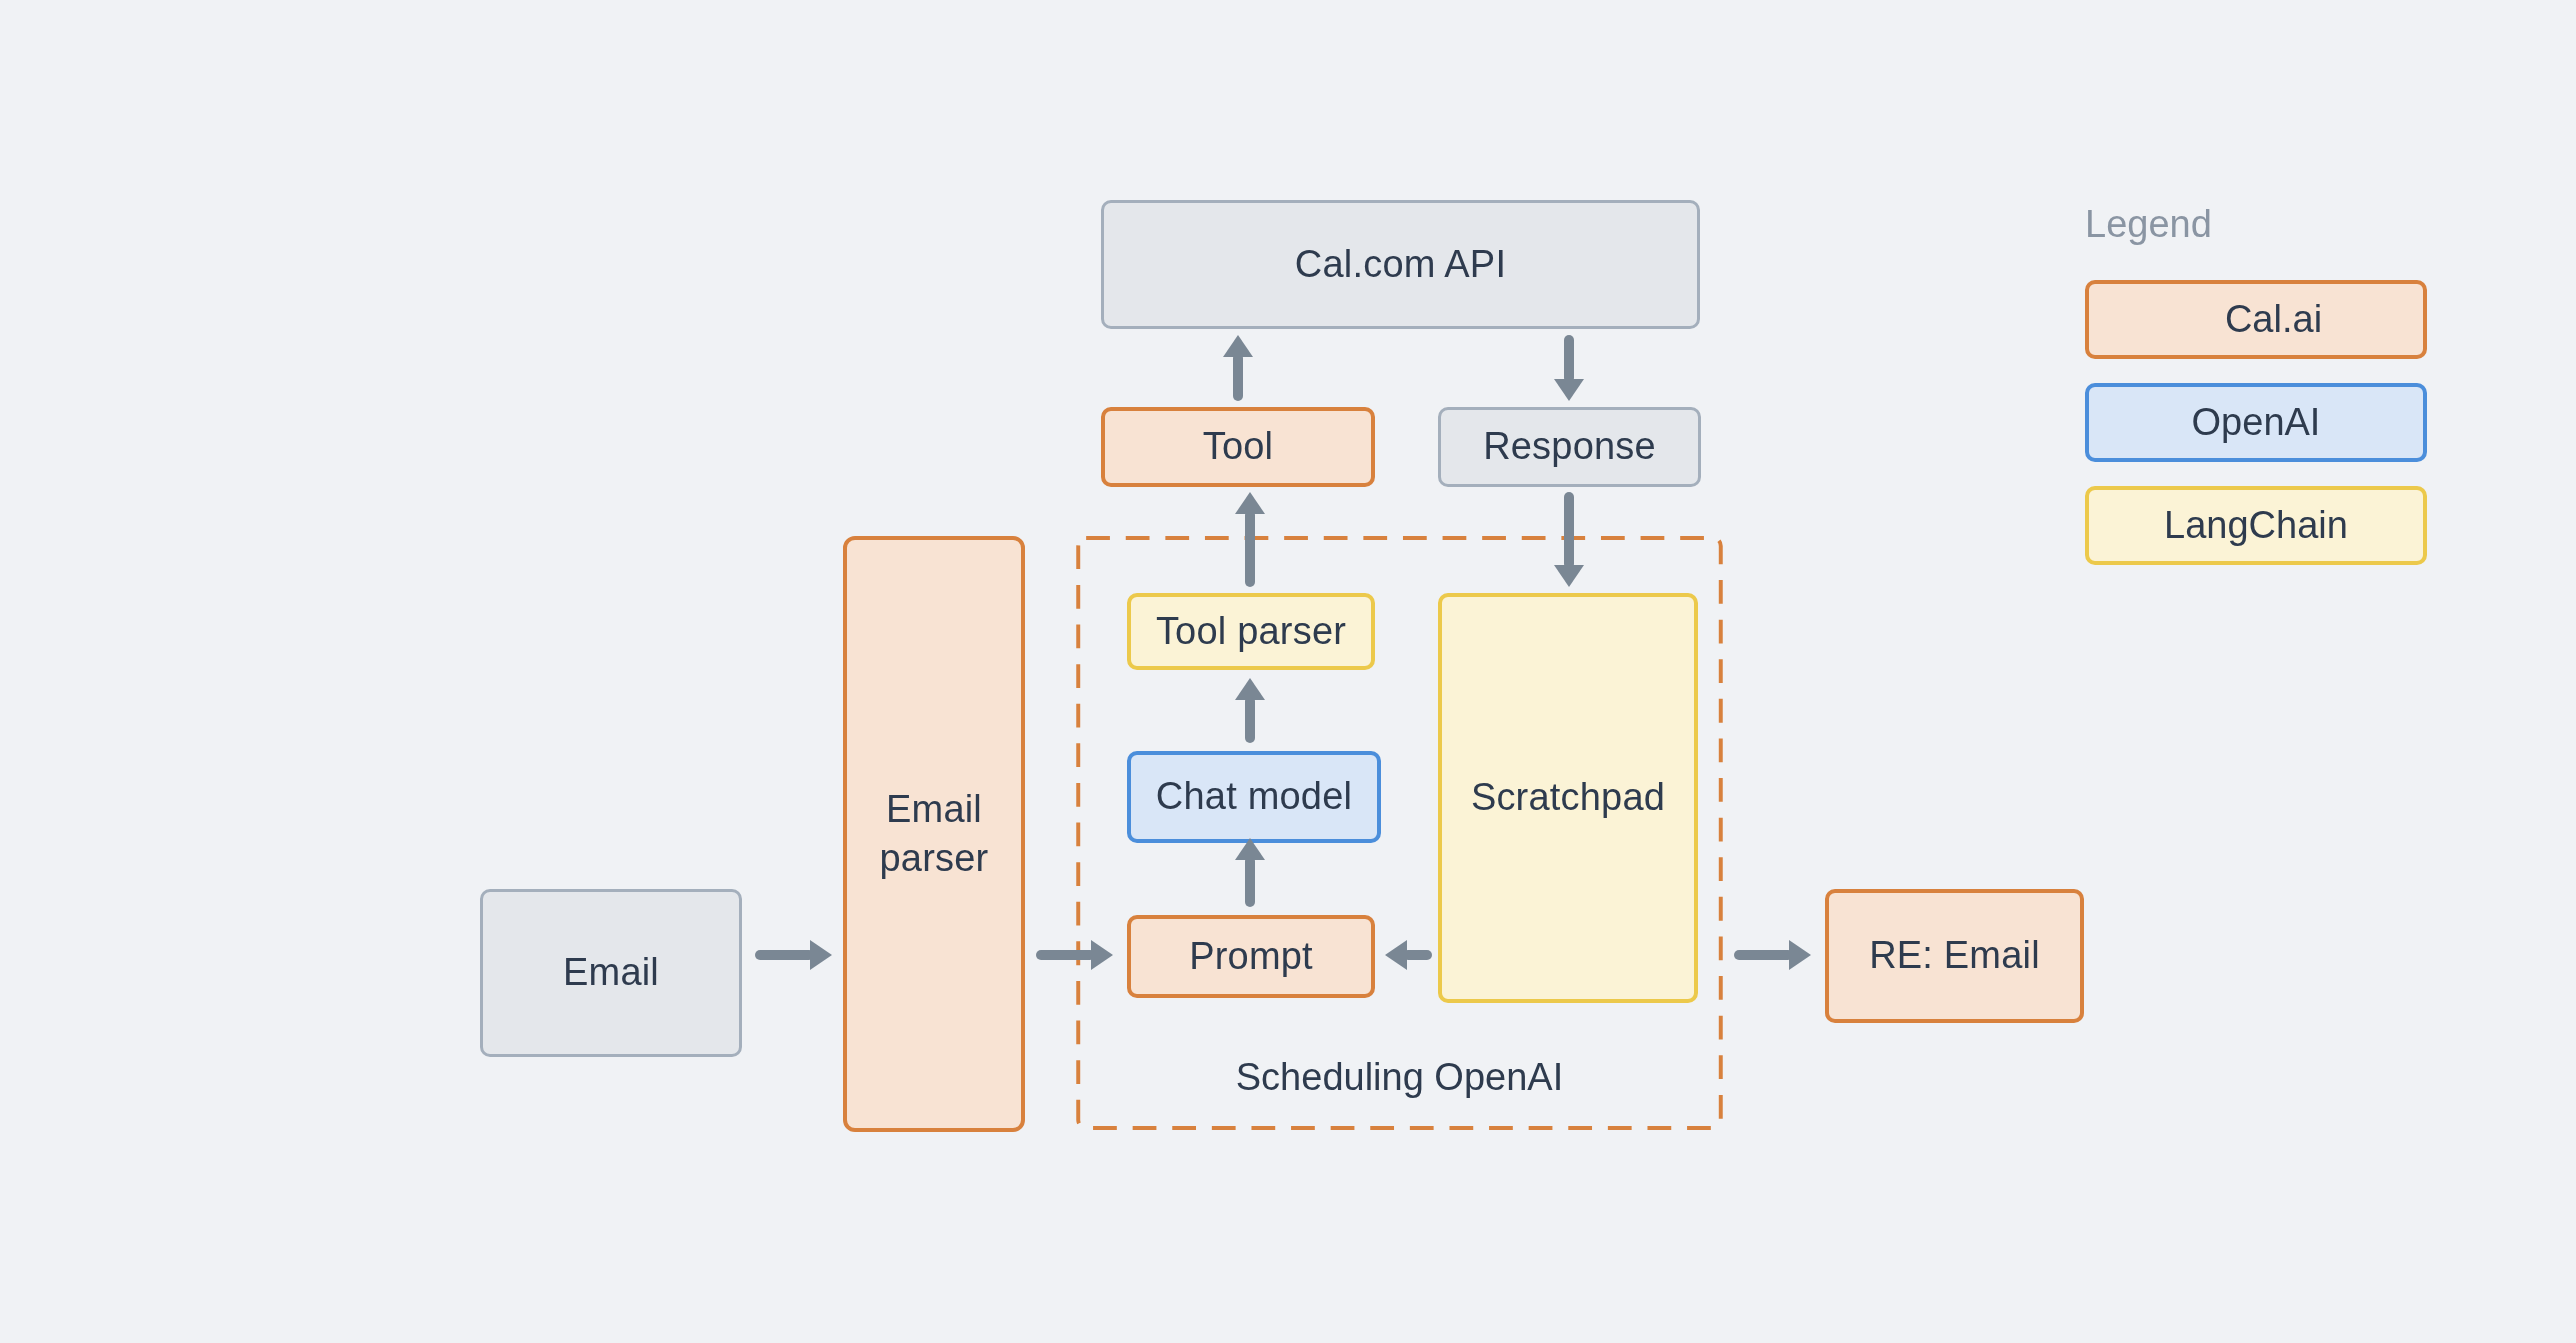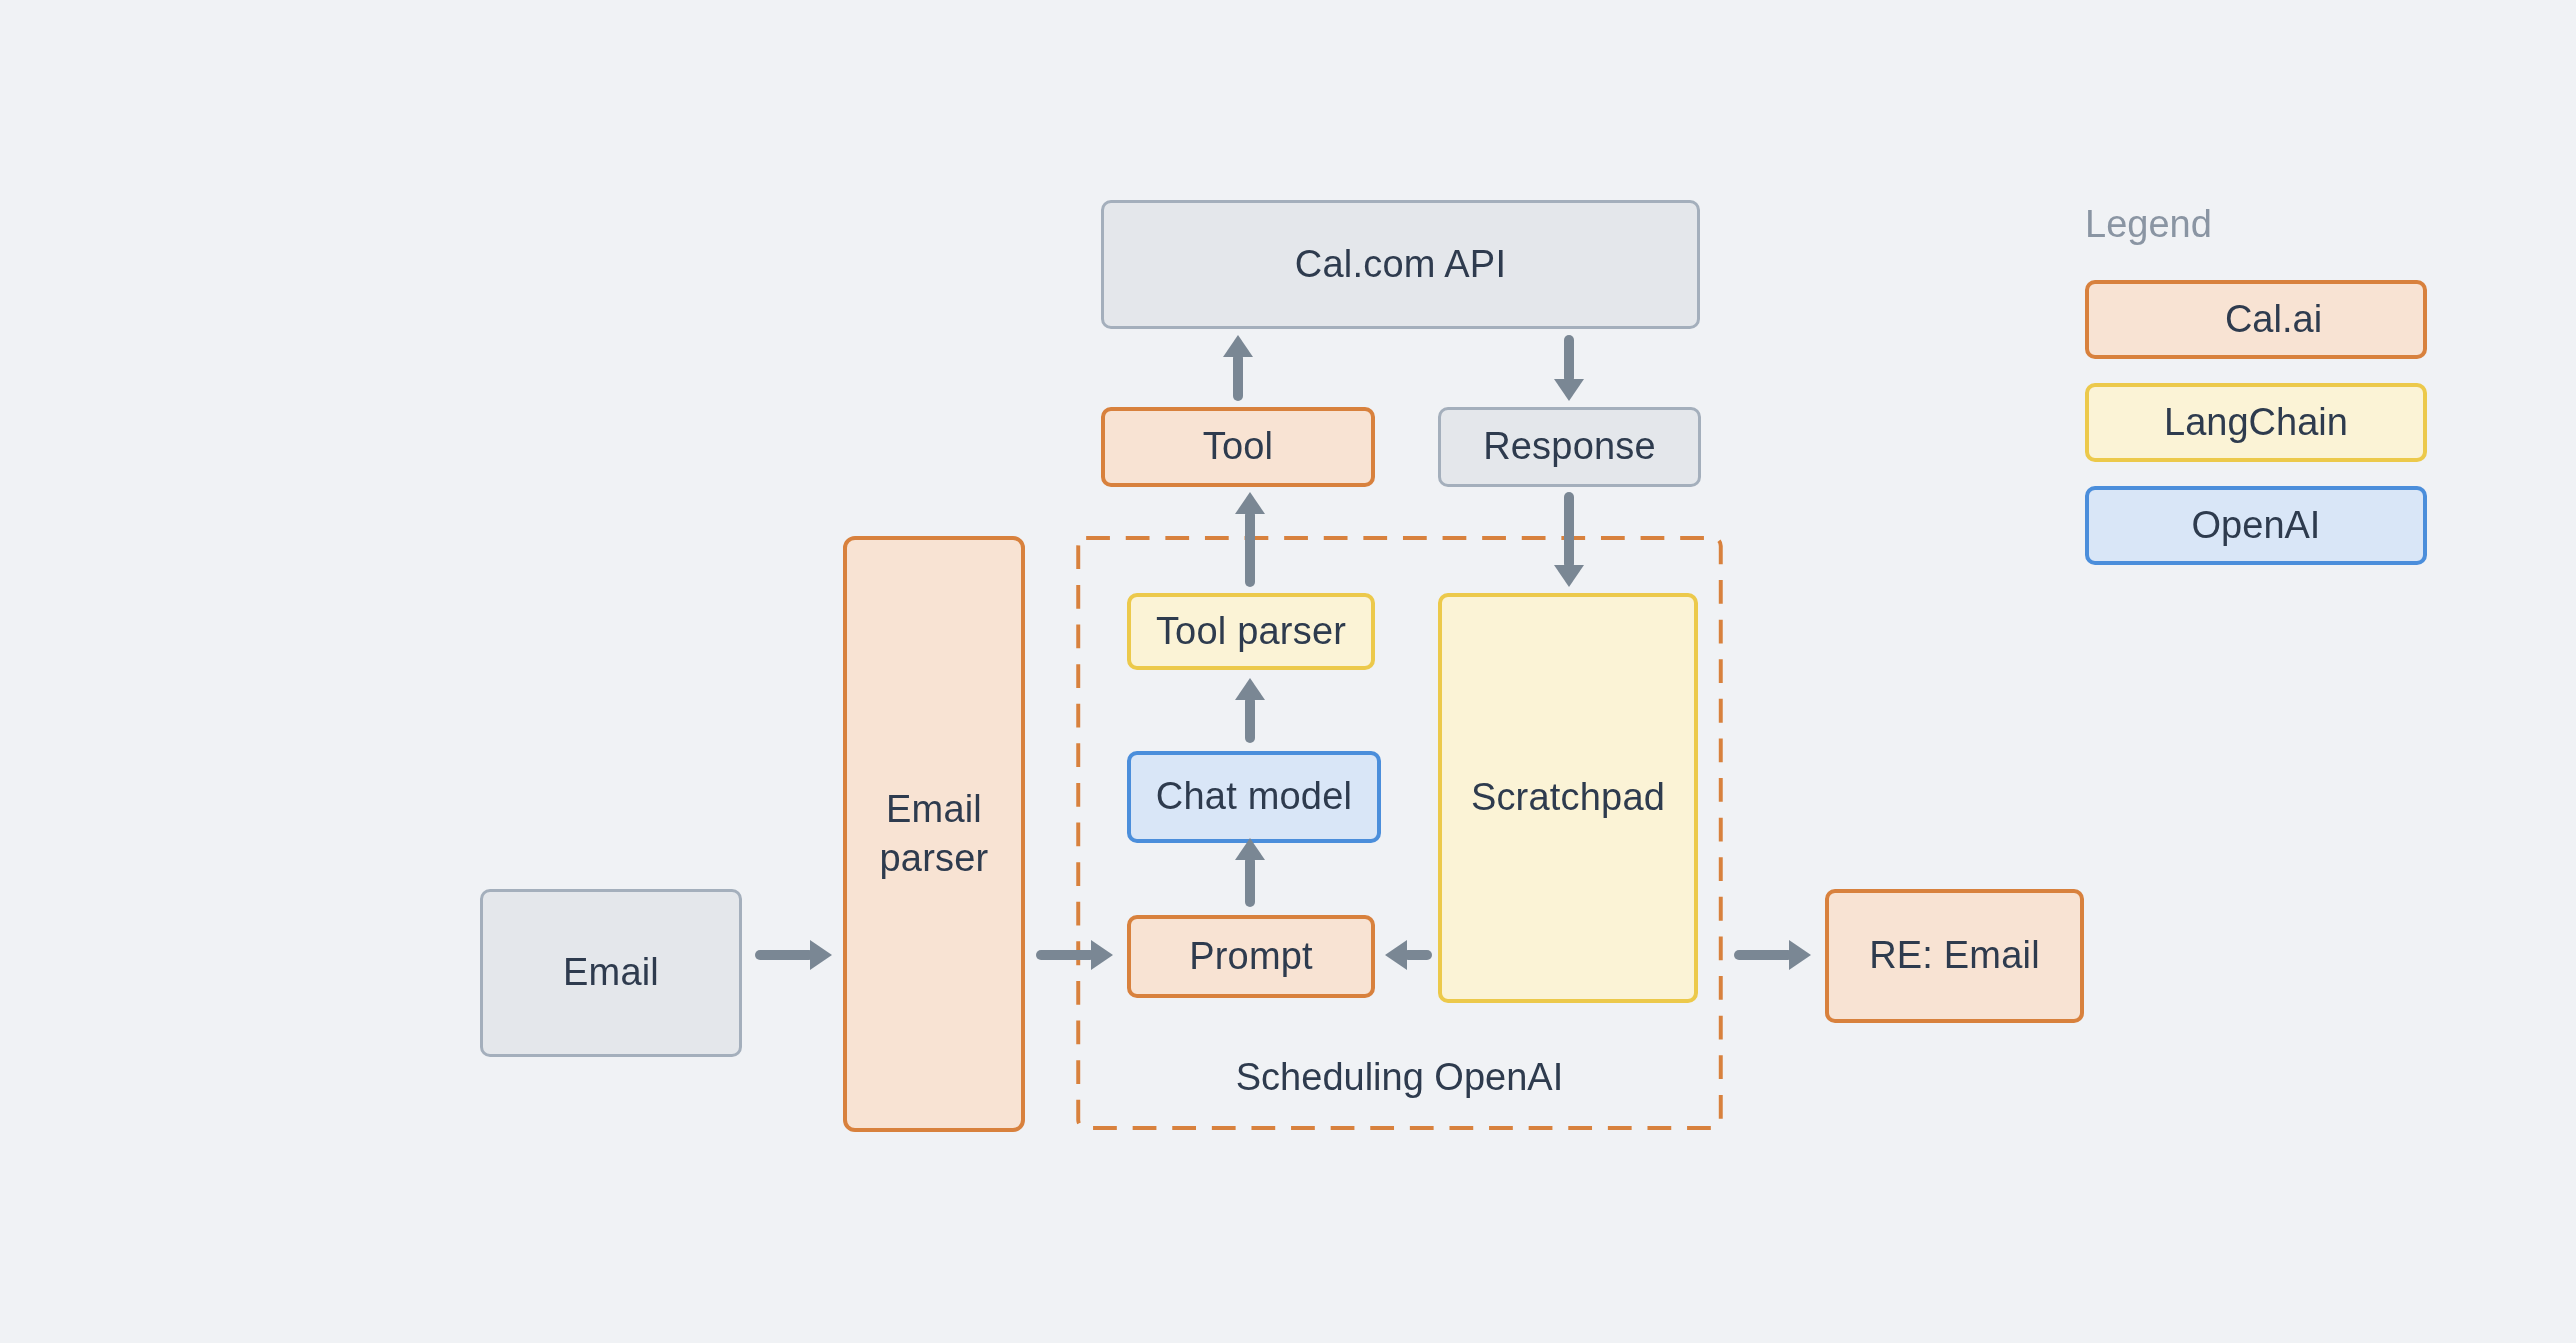--- a/index.html
+++ b/index.html
@@ -198,22 +198,22 @@
   <div class="arr right" style="left:1734px; top:940px; width:77px; height:30px;">
       <i class="shaft"></i>
       <i class="head"></i>
     </div>
 
   <div class="legend">
     <div class="legend-title">Legend</div>
     <div class="legend-item cal-ai">
       <span>Cal.ai</span>
     </div>
+    <div class="legend-item openai">
+      <span>OpenAI</span>
+    </div>
     <div class="legend-item langchain">
       <span>LangChain</span>
     </div>
-    <div class="legend-item openai">
-      <span>OpenAI</span>
-    </div>
   </div>
 
 </div>
 
 
 </body></html>

